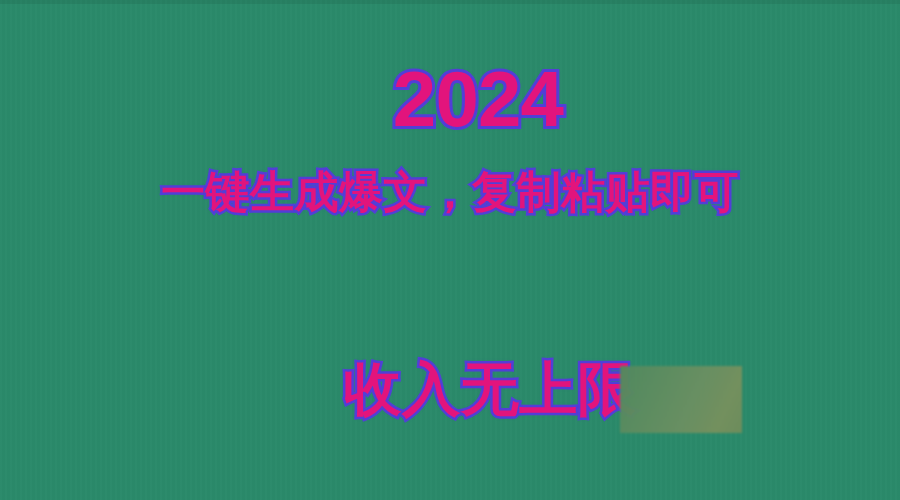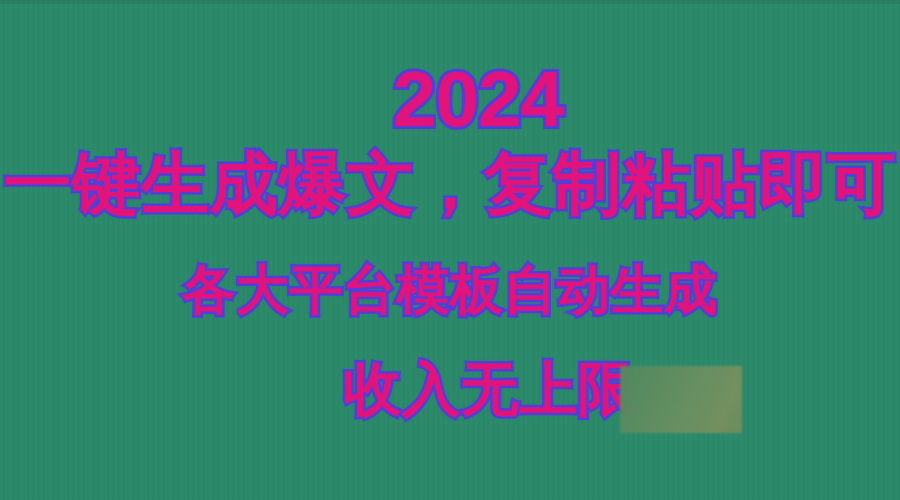--- a/index.html
+++ b/index.html
@@ -64,22 +64,22 @@
   #line-year {
     top: 60px;
     font-size: 78px;
     line-height: 78px;
     -webkit-text-stroke-width: 6px;
     letter-spacing: -0.01em;
     padding-left: 28px;
   }
 
   #line-one {
-    top: 154px;
-    font-size: 68px;
+    top: 163px;
+    font-size: 44px;
     line-height: 58px;
   }
 
   #line-two {
     top: 261px;
     font-size: 53px;
     line-height: 58px;
   }
 
   #line-three {
@@ -112,19 +112,18 @@
 
 <div id="canvas">
 
   <div id="bg-noise"></div>
   <div id="bg-top-band"></div>
 
   <div class="text-line" id="line-year">2024</div>
 
   <div class="text-line" id="line-one">一键生成爆文，复制粘贴即可</div>
 
-  <div class="text-line" id="line-two">各大平台模板自动生成</div>
 
   <div class="text-line" id="line-three">收入无上限</div>
 
   <div id="censor-patch"></div>
 
 </div>
 
 </body></html>

